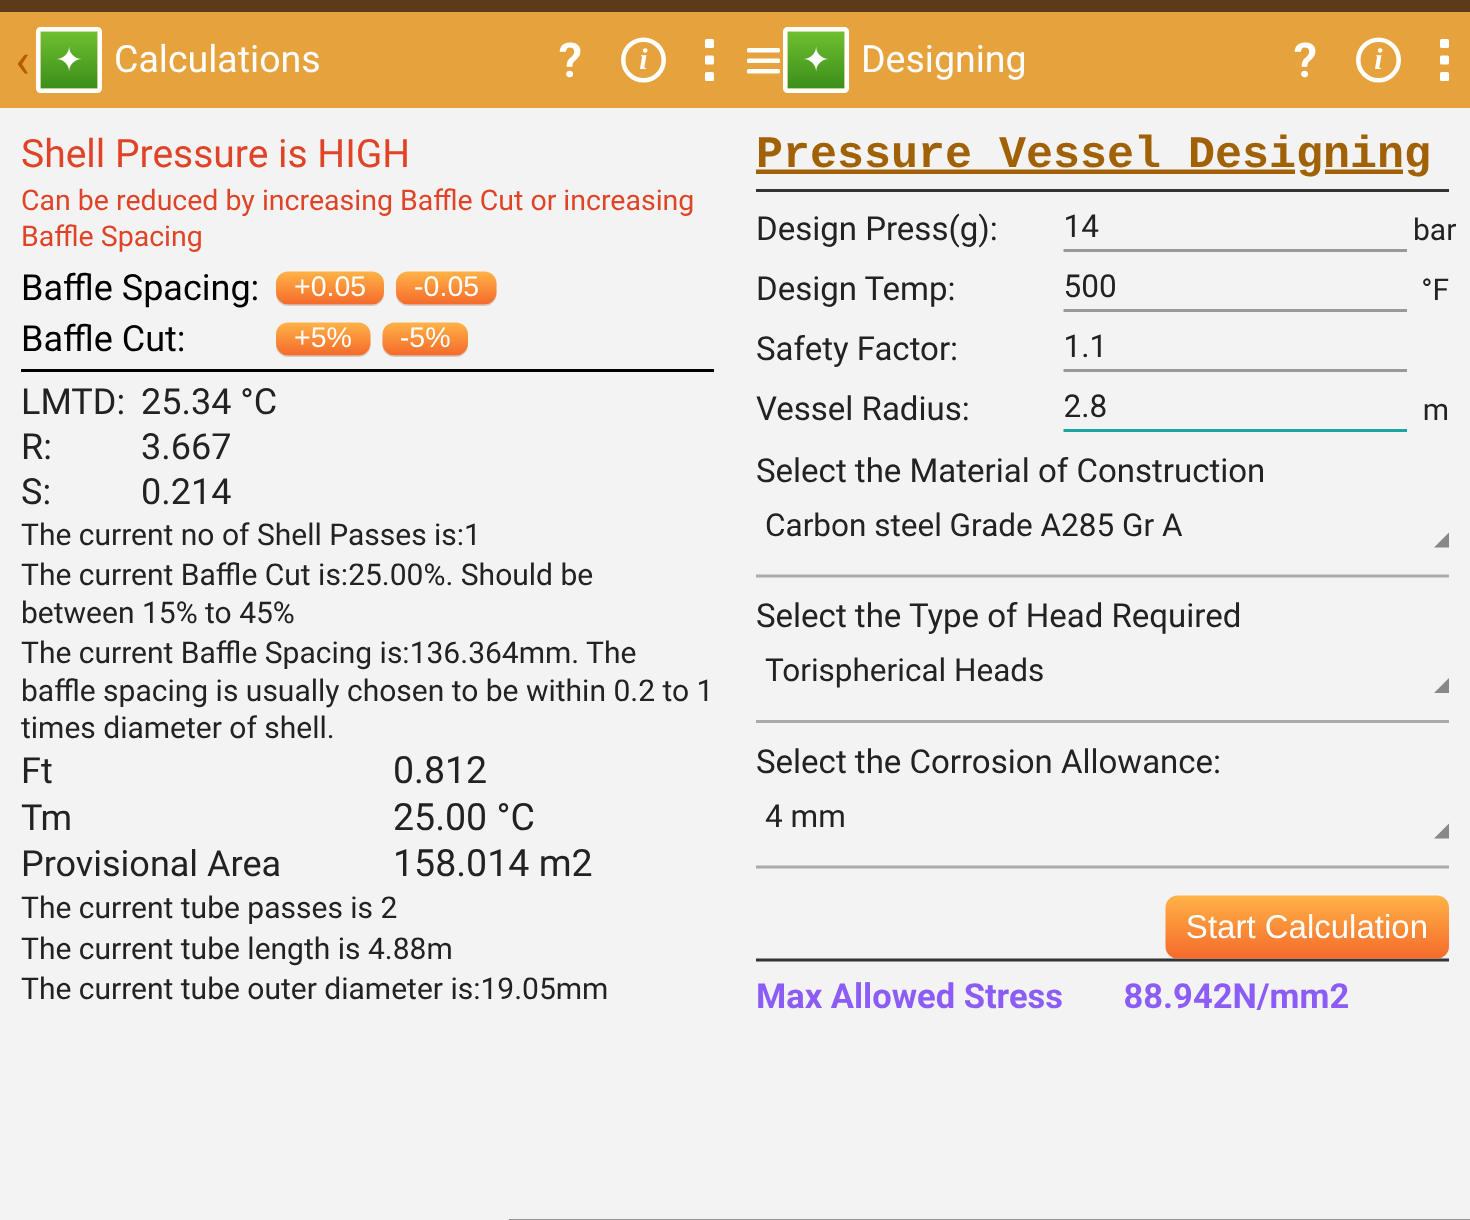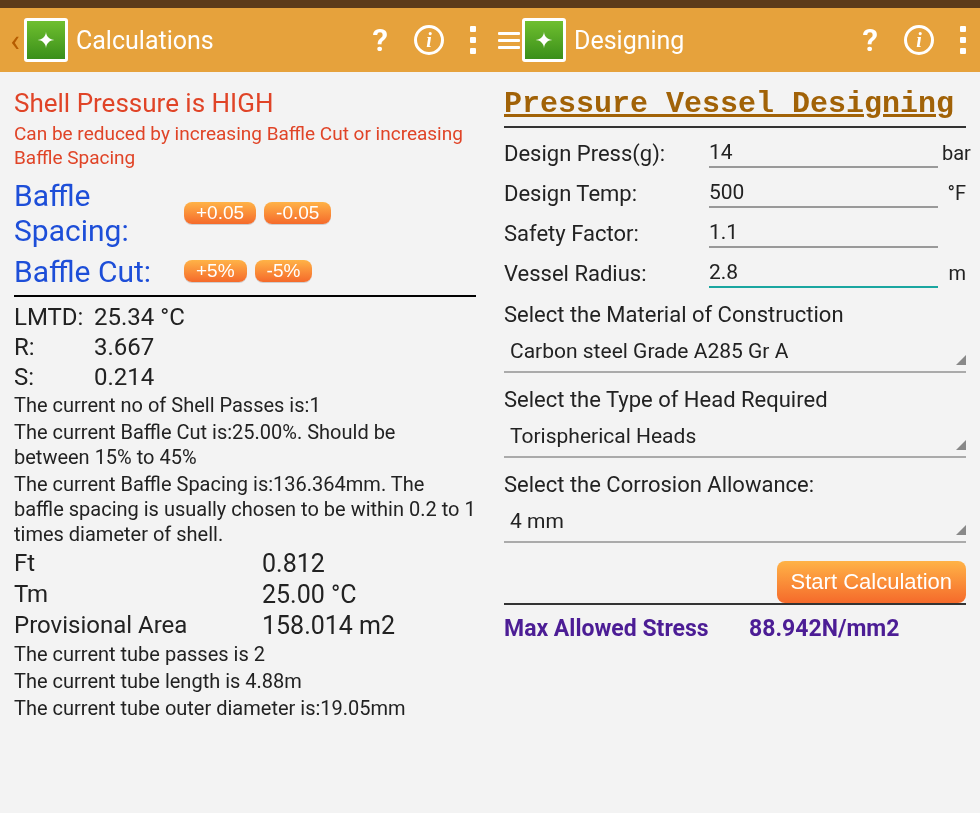--- a/index.html
+++ b/index.html
@@ -117,22 +117,22 @@
     font-size: 19px;
     line-height: 1.25;
     margin-bottom: 8px;
   }
   .adj-row {
     display: flex;
     align-items: center;
     margin-bottom: 6px;
   }
   .adj-row .lbl {
-    color: #1d4ed8;
-    font-size: 30px;
+    color: #000000;
+    font-size: 24px;
     width: 170px;
   }
   .pill {
     background: linear-gradient(#ffb347, #f56a2b);
     color: #fff;
     font-size: 19px;
     font-weight: 500;
     padding: 0 12px;
     border-radius: 8px;
     border: none;
@@ -195,21 +195,21 @@
   }
   .section-lbl {
     font-size: 22px;
     color: #222;
     margin: 14px 0 6px 0;
   }
   .select {
     font-size: 21px;
     color: #222;
     border-bottom: 2px solid #aaa;
-    padding: 6px 0 8px 6px;
+    padding: 6px 0 20px 6px;
     display: flex;
     justify-content: space-between;
     align-items: flex-end;
   }
   .select .tri {
     width: 0; height: 0;
     border-right: 10px solid #888;
     border-top: 10px solid transparent;
     margin-bottom: -2px;
   }
@@ -218,21 +218,21 @@
     margin-top: 18px;
     background: linear-gradient(#ffb347, #f56a2b);
     color: #fff;
     font-size: 22px;
     padding: 8px 14px;
     border-radius: 8px;
     border: none;
   }
   .hr2 { clear: both; border-bottom: 2px solid #333; margin: 14px 0 10px 0; }
   .result {
-    color: #4c1d95;
+    color: #8b5cf6;
     font-size: 23px;
     font-weight: bold;
     display: flex;
   }
   .result .rl { width: 245px; }
 </style>
 </head>
 <body>
 
 <div class="screen">

